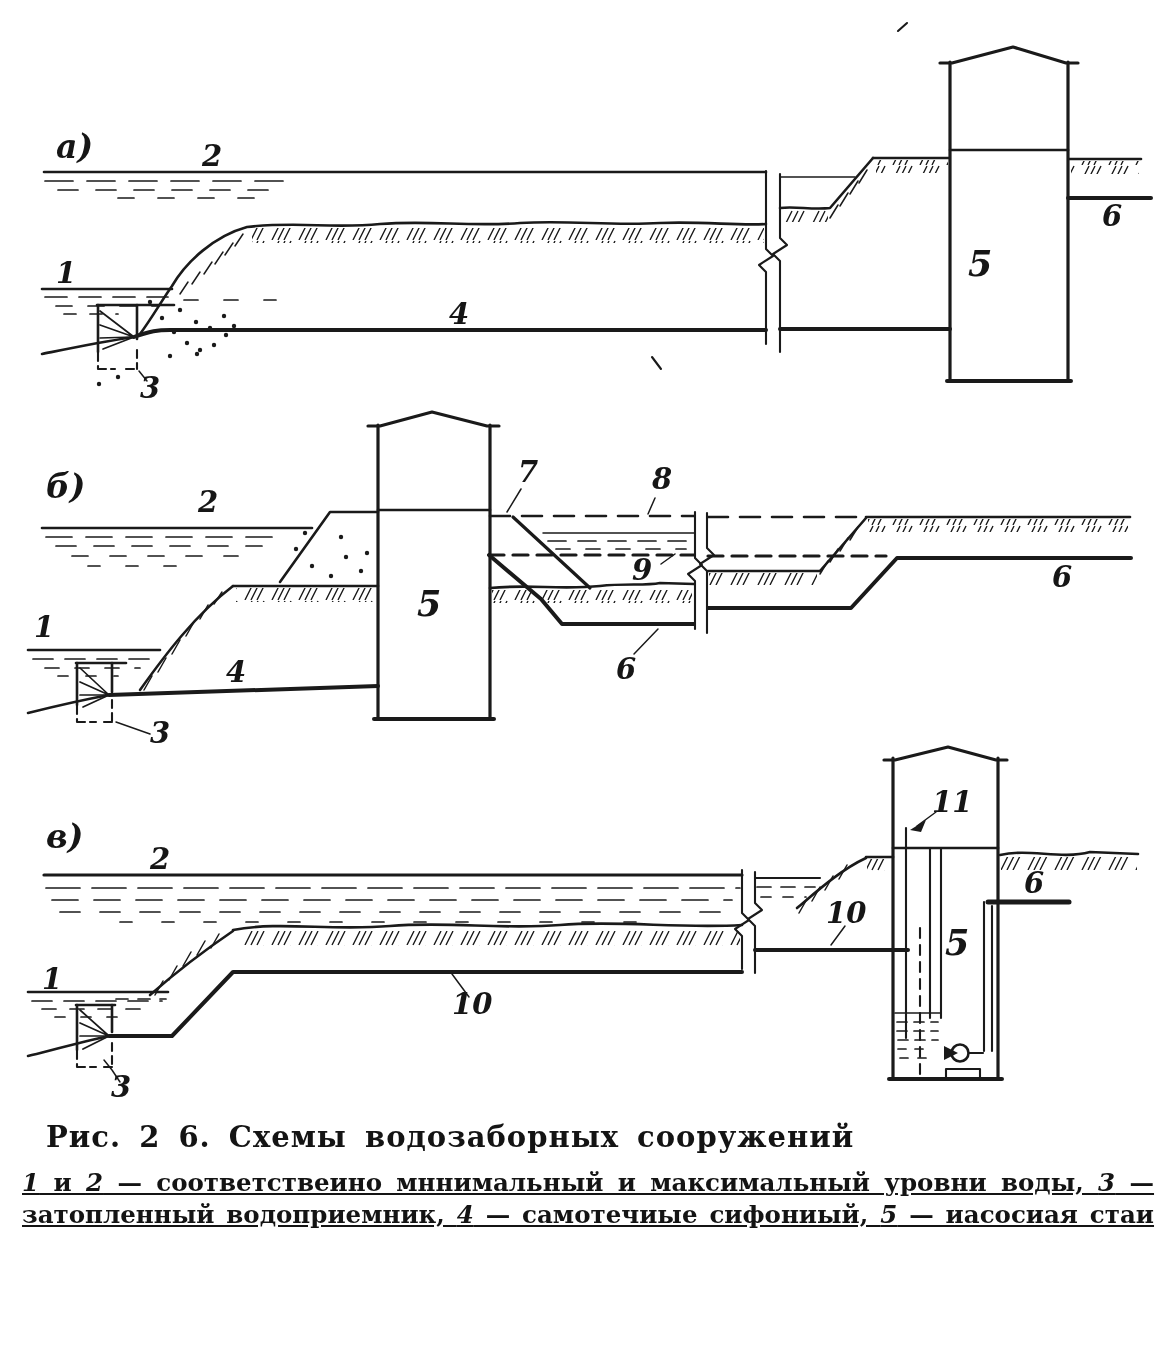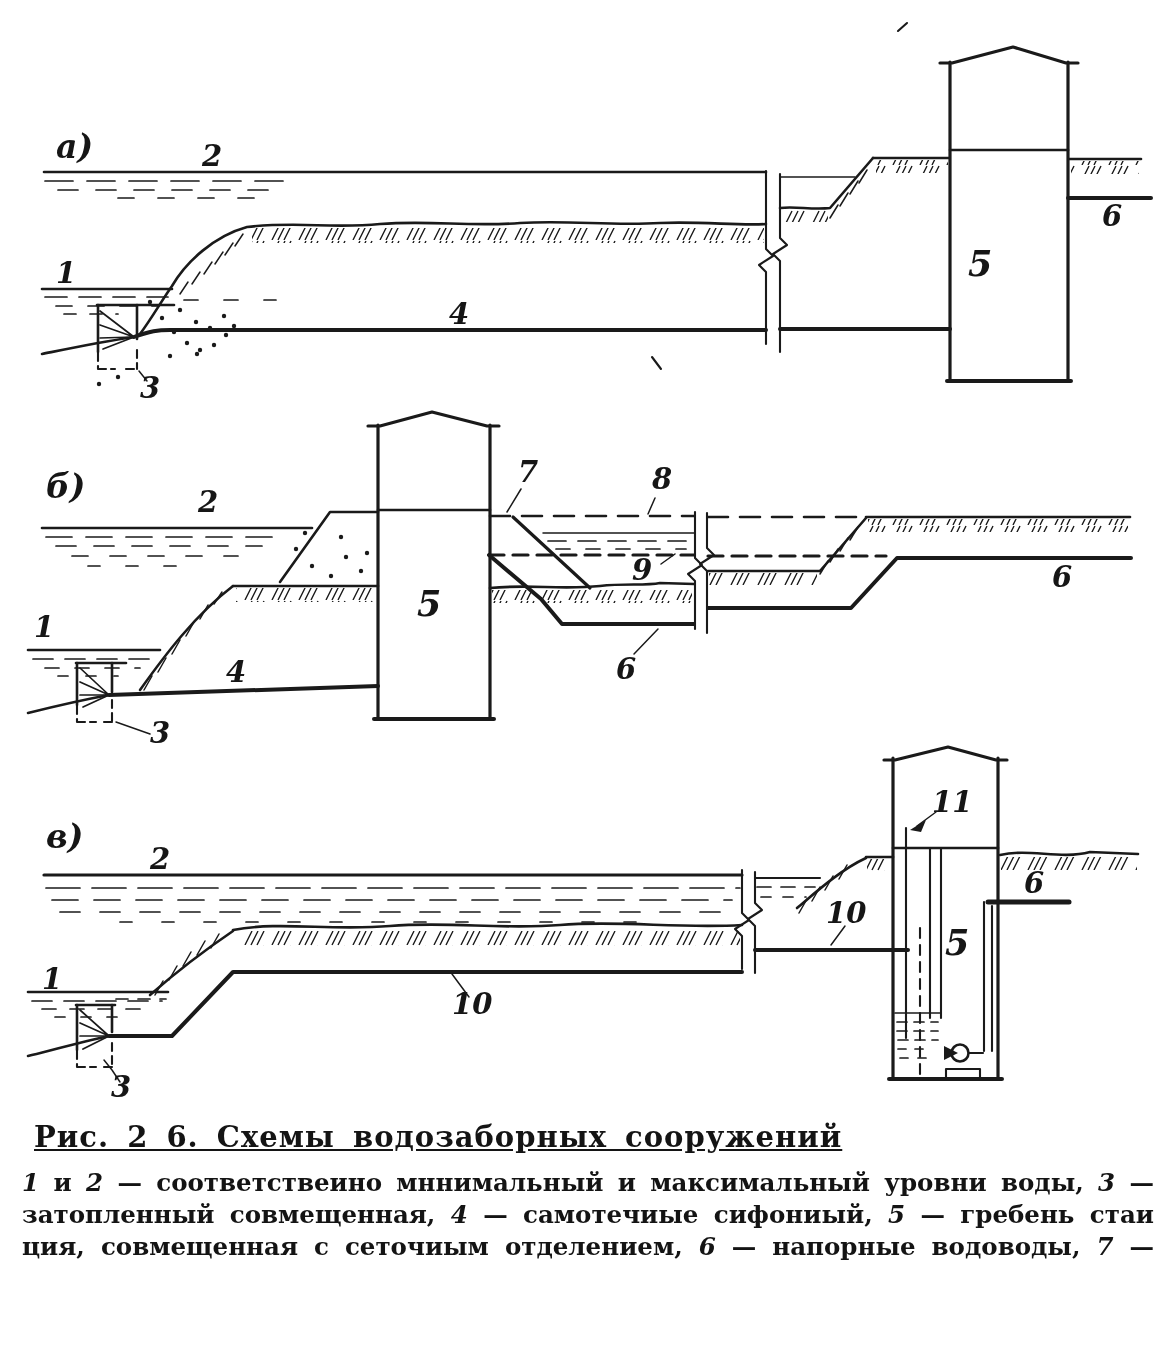--- a/index.html
+++ b/index.html
@@ -8,22 +8,22 @@
   svg{position:absolute;left:0;top:0;}
   .s{stroke:#1a1a1a;fill:none;stroke-linecap:round;stroke-linejoin:round;}
   .w1{stroke-width:1.5;} .w16{stroke-width:1.7;} .w2{stroke-width:2.1;}
   .w25{stroke-width:2.6;} .w3{stroke-width:3.2;} .w4{stroke-width:4;} .w5{stroke-width:5;}
   .dot{fill:#1a1a1a;stroke:none;}
   text{fill:#161616;}
   .num{font:italic 600 29px "DejaVu Serif",serif;}
   .big{font:italic 600 35px "DejaVu Serif",serif;}
   .tag{font:italic 700 33px "DejaVu Serif",serif;}
   .caption{position:absolute;left:22px;top:1120px;width:1132px;color:#141414;}
-  .cap-title{font:600 29px "DejaVu Serif",serif;letter-spacing:1px;word-spacing:7px;margin:0 0 13px 12px;white-space:nowrap;text-decoration:underline;}
-  .cap-body div{font:600 24.5px "DejaVu Serif",serif;line-height:31.8px;text-align:justify;text-align-last:justify;}
+  .cap-title{font:600 29px "DejaVu Serif",serif;letter-spacing:1px;word-spacing:7px;margin:0 0 13px 24px;white-space:nowrap;}
+  .cap-body div{font:600 24.5px "DejaVu Serif",serif;line-height:31.8px;text-align:justify;text-align-last:justify;text-decoration:underline;}
   .cap-body i{font-style:italic;}
 </style>
 </head>
 <body>
 
 <div class="page">
 
 <svg width="1174" height="1120" viewBox="0 0 1174 1120">
   <defs>
     <pattern id="ph" patternUnits="userSpaceOnUse" width="27" height="15">
@@ -344,18 +344,17 @@
       <path class="s w5" d="M988,902 H1069"></path>
     </g>
     <text class="num" x="1024" y="893">6</text>
   </g>
 </svg>
 
 <div class="caption">
   <div class="cap-title">Рис. 2 6. Схемы водозаборных сооружений</div>
   <div class="cap-body" id="caption-body">
         <div><i>1</i><span> и </span><i>2</i><span> — соответствеино мннимальный и максимальный уровни воды, </span><i>3</i><span> —</span></div>
-        <div><span>затопленный совмещенная, </span><i>4</i><span> — самотечиые сифониый, </span><i>5</i><span> — гребень стаи</span></div>
-        <div><span>ция, совмещенная с сеточиым отделением, </span><i>6</i><span> — напорные водоводы, </span><i>7</i><span> —</span></div>
+        <div><span>затопленный водоприемник, </span><i>4</i><span> — самотечиые сифониый, </span><i>5</i><span> — иасосиая стаи</span></div>
       </div>
 </div>
 
 </div>
 
 </body></html>

